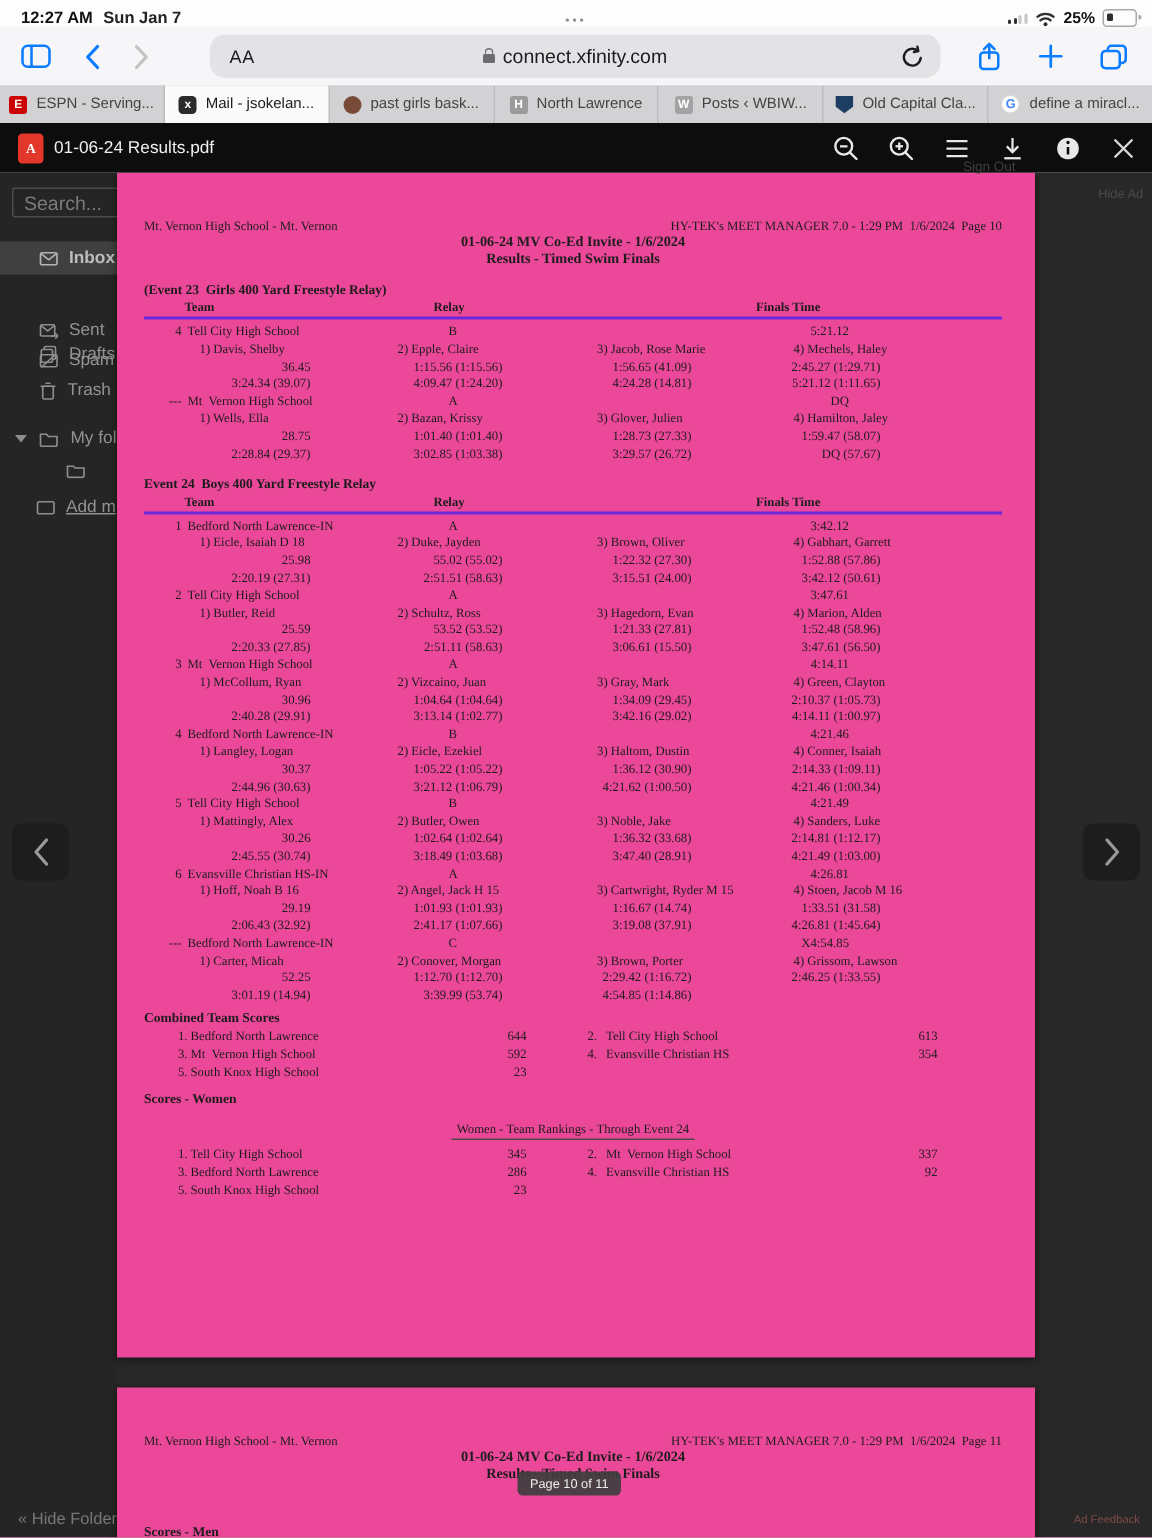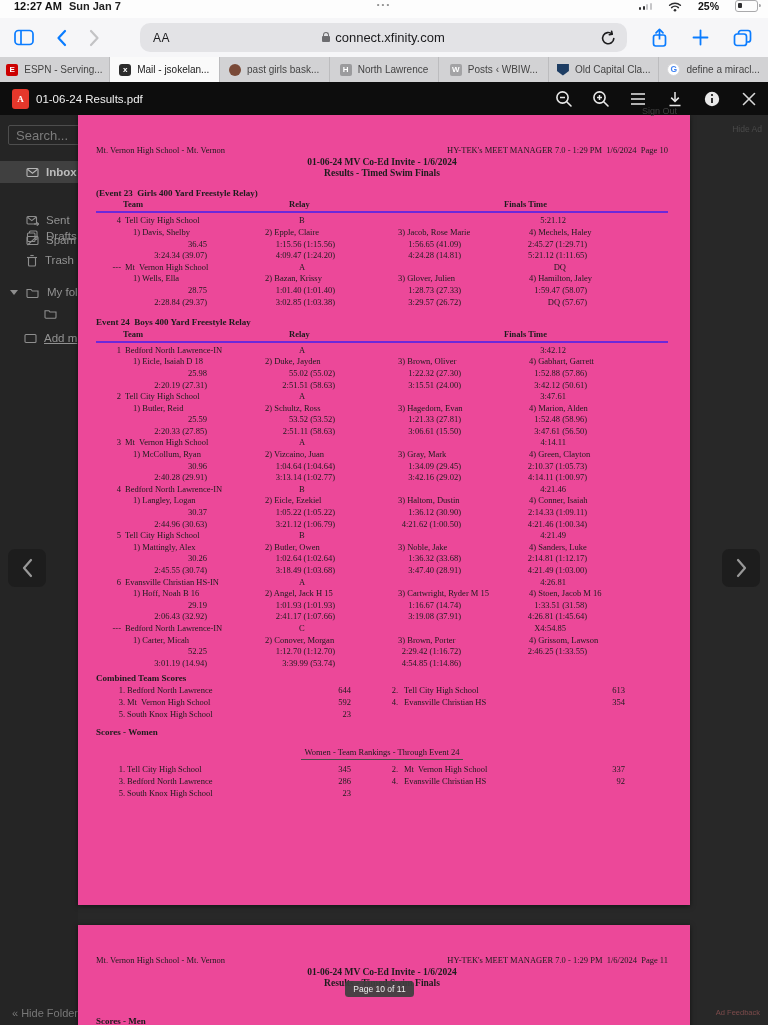--- a/index.html
+++ b/index.html
@@ -1,26 +1,26 @@
 <!DOCTYPE html>
 <html><head>
 <meta charset="utf-8">
 <style>
   html,body{margin:0;padding:0;}
   body{width:768px;height:1025px;position:relative;overflow:hidden;background:#fff;
        font-family:"Liberation Sans",sans-serif;-webkit-font-smoothing:antialiased;}
   .abs{position:absolute;}
 
   
-  .status-bar{left:0;top:0;width:768px;height:18px;background:#fdfdfd;display:flex;align-items:flex-start;
+  .status-bar{left:0;top:0;width:768px;height:18px;background:#fdfdfd;display:flex;align-items:flex-end;
               font-size:11px;font-weight:700;color:#111;}
   .sb-left{margin-left:14px;display:flex;gap:7px;}
   .sb-date{font-weight:600;color:#222;}
   .sb-center{position:absolute;left:0;right:0;text-align:center;color:#8e8e8e;font-size:8px;letter-spacing:2px;font-weight:400;}
-  .sb-right{margin-left:auto;margin-right:10px;display:flex;align-items:center;gap:16px;font-weight:600;font-size:10.5px;}
+  .sb-right{margin-left:auto;margin-right:10px;display:flex;align-items:center;gap:5px;font-weight:600;font-size:10.5px;}
   .sig{display:flex;align-items:flex-end;gap:1.5px;height:8px;}
   .sig i{display:block;width:2px;border-radius:1px;background:#c6c6c8;}
   .sig i:nth-child(1){height:3px;background:#2f2f31;}
   .sig i:nth-child(2){height:4.5px;background:#2f2f31;}
   .sig i:nth-child(3){height:6px;}
   .sig i:nth-child(4){height:7.5px;}
   .bat{position:relative;width:21px;height:10px;border:1px solid #a9a9ab;border-radius:3px;}
   .bat i{position:absolute;left:1.5px;top:1.5px;width:4.5px;height:5.5px;background:#2f2f31;border-radius:1px;}
   .bat u{position:absolute;right:-3.5px;top:2.8px;width:2px;height:3.6px;background:#a9a9ab;border-radius:0 2px 2px 0;}
 

